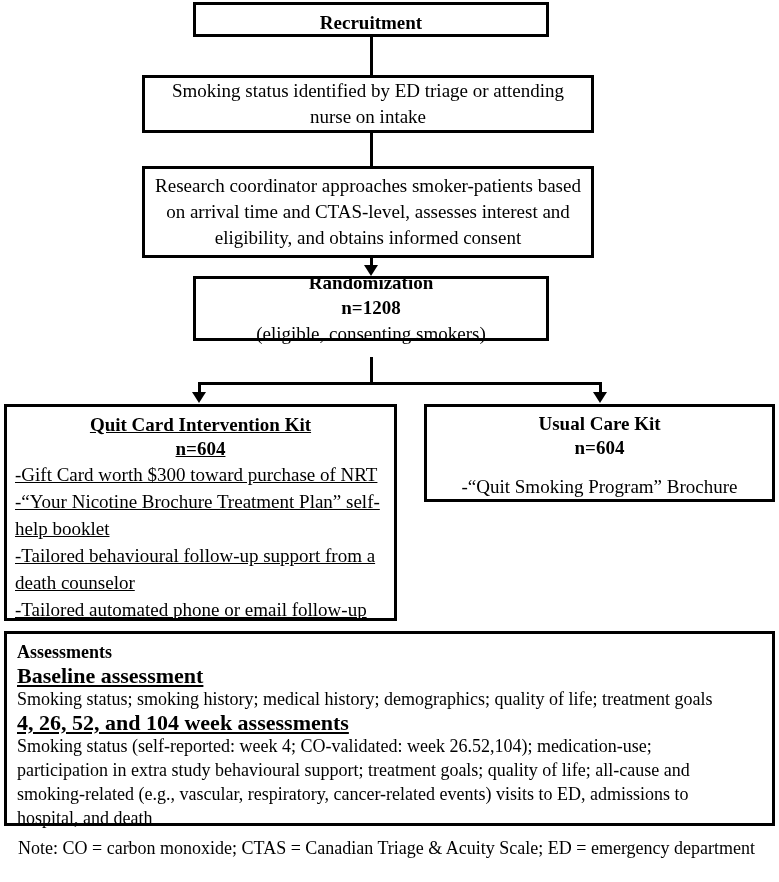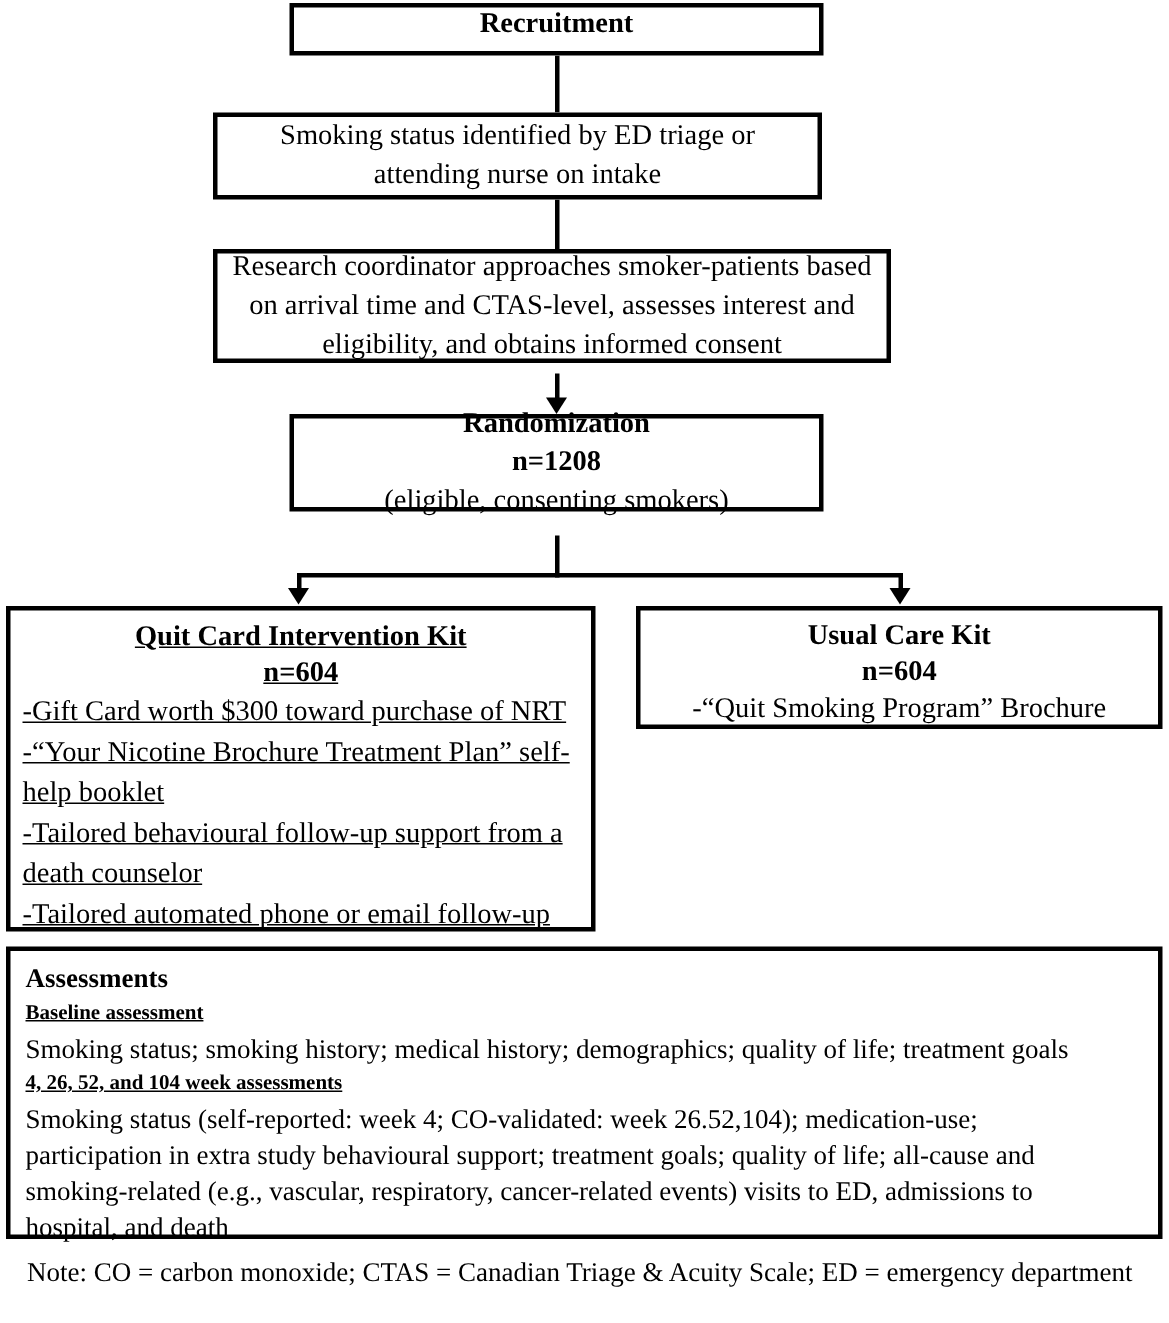--- a/index.html
+++ b/index.html
@@ -40,34 +40,34 @@
     width: 0;
     height: 0;
     border-left: 7px solid transparent;
     border-right: 7px solid transparent;
     border-top: 11px solid #000000;
   }
 
   
   #box-recruitment {
     left: 193px; top: 2px; width: 356px; height: 35px;
-    display: flex; align-items: flex-start; justify-content: center;
+    display: flex; align-items: flex-end; justify-content: center;
   }
   #box-recruitment .t { font-size: 19px; font-weight: bold; }
 
   
   #box-smoking-status {
-    left: 142px; top: 75px; width: 406px; height: 58px;
+    left: 142px; top: 75px; width: 452px; height: 58px;
     display: flex; align-items: center; justify-content: center;
   }
   #box-smoking-status .t { font-size: 19px; line-height: 26px; padding: 0 12px; }
 
   
   #box-research-coordinator {
-    left: 142px; top: 166px; width: 452px; height: 76px;
+    left: 142px; top: 166px; width: 452px; height: 92px;
     display: flex; align-items: center; justify-content: center;
   }
   #box-research-coordinator .t { font-size: 19px; line-height: 26px; padding: 0 6px; }
 
   
   #box-randomization {
     left: 193px; top: 276px; width: 356px; height: 65px;
     display: flex; flex-direction: column; align-items: center; justify-content: center;
   }
   #box-randomization .t1 { font-size: 19px; font-weight: bold; line-height: 25px; }
@@ -79,34 +79,34 @@
     left: 4px; top: 404px; width: 393px; height: 217px;
     padding: 6px 8px 0 8px;
     text-decoration: underline;
   }
   #box-intervention .hd { font-size: 19px; font-weight: bold; text-align: center; line-height: 24px; }
   #box-intervention .n { font-size: 19px; font-weight: bold; text-align: center; line-height: 24px; }
   #box-intervention .li { font-size: 19px; line-height: 27px; text-align: left; }
 
   
   #box-usualcare {
-    left: 424px; top: 404px; width: 351px; height: 82px;
+    left: 424px; top: 404px; width: 351px; height: 98px;
     padding: 5px 6px 0 6px;
   }
   #box-usualcare .hd { font-size: 19px; font-weight: bold; text-align: center; line-height: 24px; }
   #box-usualcare .n { font-size: 19px; font-weight: bold; text-align: center; line-height: 24px; }
-  #box-usualcare .li { font-size: 19px; line-height: 26px; text-align: center; }
+  #box-usualcare .li { font-size: 19px; line-height: 26px; text-align: center; margin-top: 14px; }
 
   
   #box-assessments {
     left: 4px; top: 631px; width: 771px; height: 195px;
     padding: 7px 28px 0 10px;
   }
   #box-assessments .h1 { font-size: 18px; font-weight: bold; line-height: 23px; }
-  #box-assessments .h2 { font-size: 14px; font-weight: bold; text-decoration: underline; line-height: 23px; }
+  #box-assessments .h2 { font-size: 22px; font-weight: bold; text-decoration: underline; line-height: 23px; }
   #box-assessments .p { font-size: 18px; line-height: 24px; }
 
   
   #note {
     position: absolute;
     left: 18px; top: 836px; width: 740px;
     font-size: 18px; line-height: 24px;
   }
 </style>
 </head>

